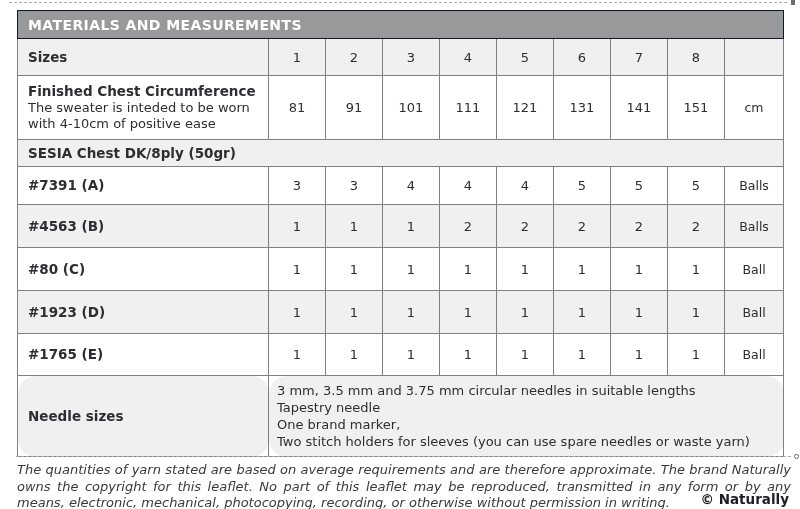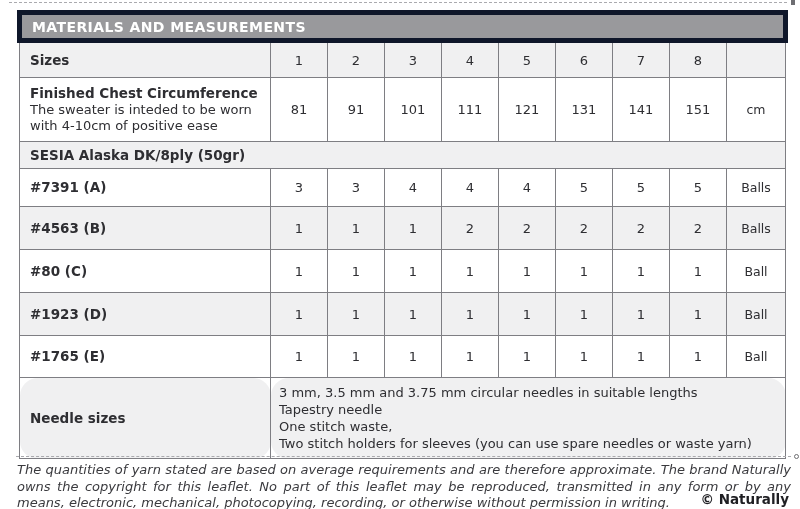--- a/index.html
+++ b/index.html
@@ -50,21 +50,21 @@
     vertical-align: middle;
     color: #2e2e32;
   }
   .col-label { width: 251px; }
   .col-num { width: 57px; }
   .col-unit { width: 59px; }
 
   tr.row-title th {
     height: 28px;
     background: #99999c;
-    border: 5px solid #0f172a;
+    border: 1px solid #0f172a;
     color: #ffffff;
     text-align: left;
     font-size: 14px;
     font-weight: bold;
     letter-spacing: 0.4px;
     padding-left: 10px;
   }
 
   tr.shaded td { background: #f0f0f1; }
   tr.plain td { background: #ffffff; }
@@ -186,21 +186,21 @@
           <td class="value">91</td>
           <td class="value">101</td>
           <td class="value">111</td>
           <td class="value">121</td>
           <td class="value">131</td>
           <td class="value">141</td>
           <td class="value">151</td>
           <td class="unit">cm</td>
         </tr>
         <tr class="row-yarn-brand shaded">
-          <td class="span-label" colspan="10">SESIA Alaska DK/8ply (50gr)</td>
+          <td class="span-label" colspan="10">SESIA Chest DK/8ply (50gr)</td>
         </tr>
         <tr class="row-yarn-a plain">
           <td class="label">
             <span class="main-label">#7391 (A)</span>
           </td>
           <td class="value">3</td>
           <td class="value">3</td>
           <td class="value">4</td>
           <td class="value">4</td>
           <td class="value">4</td>
@@ -263,21 +263,21 @@
           <td class="value">1</td>
           <td class="value">1</td>
           <td class="value">1</td>
           <td class="unit">Ball</td>
         </tr>
         <tr class="row-needles shaded">
           <td class="label">Needle sizes</td>
           <td class="lines-cell" colspan="9">
             <div class="line">3 mm, 3.5 mm and 3.75 mm circular needles in suitable lengths</div>
             <div class="line">Tapestry needle</div>
-            <div class="line">One stitch waste,</div>
+            <div class="line">One brand marker,</div>
             <div class="line">Two stitch holders for sleeves (you can use spare needles or waste yarn)</div>
           </td>
         </tr>
       </tbody>
   </table>
 
   <div class="cutline cutline-bottom">
     <span class="cutmark round"></span>
   </div>
 

